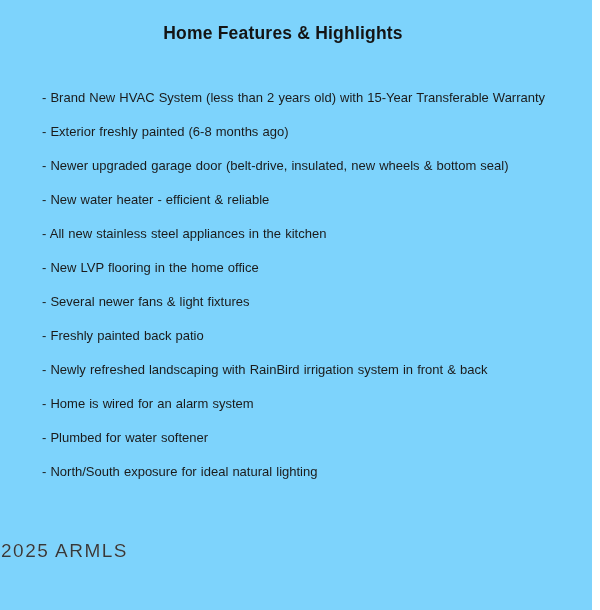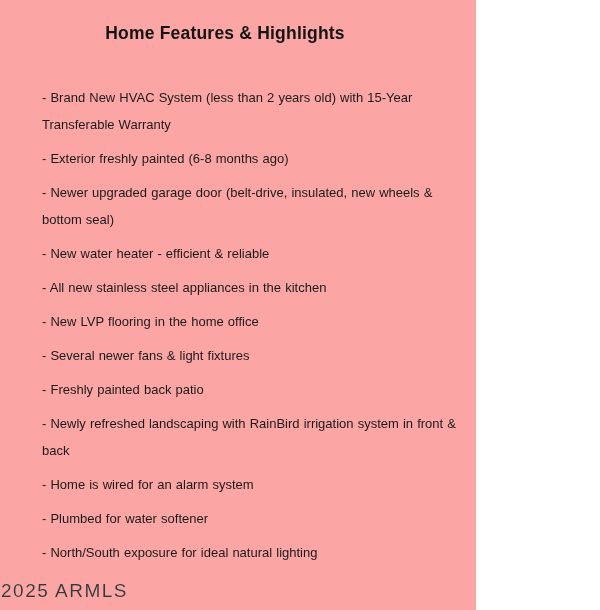--- a/index.html
+++ b/index.html
@@ -1,23 +1,23 @@
 <!DOCTYPE html>
 <html><head>
 <meta charset="utf-8">
 <style>
   html, body {
     margin: 0;
     padding: 0;
   }
   .page {
     position: relative;
-    width: 476px;
+    width: 592px;
     height: 610px;
-    background: #fca5a5;
+    background: #7dd3fc;
     font-family: "Liberation Sans", sans-serif;
     color: #1b1b1b;
     overflow: hidden;
     box-sizing: border-box;
   }
   .page-title {
     margin: 0;
     padding-top: 22px;
     height: 22px;
     line-height: 22px;
@@ -36,21 +36,21 @@
   .feature-item {
     margin: 0 0 7px 15px;
     font-size: 13px;
     line-height: 27px;
     color: #1b1b1b;
     word-spacing: 0.5px;
   }
   .watermark {
     position: absolute;
     left: 1px;
-    top: 580px;
+    top: 540px;
     font-size: 19px;
     line-height: 22px;
     letter-spacing: 1.5px;
     color: #262626;
     opacity: 0.88;
     font-family: "Liberation Sans", sans-serif;
     
     text-shadow: 0 0 0.4px #fdfdfd;
   }
 </style>

